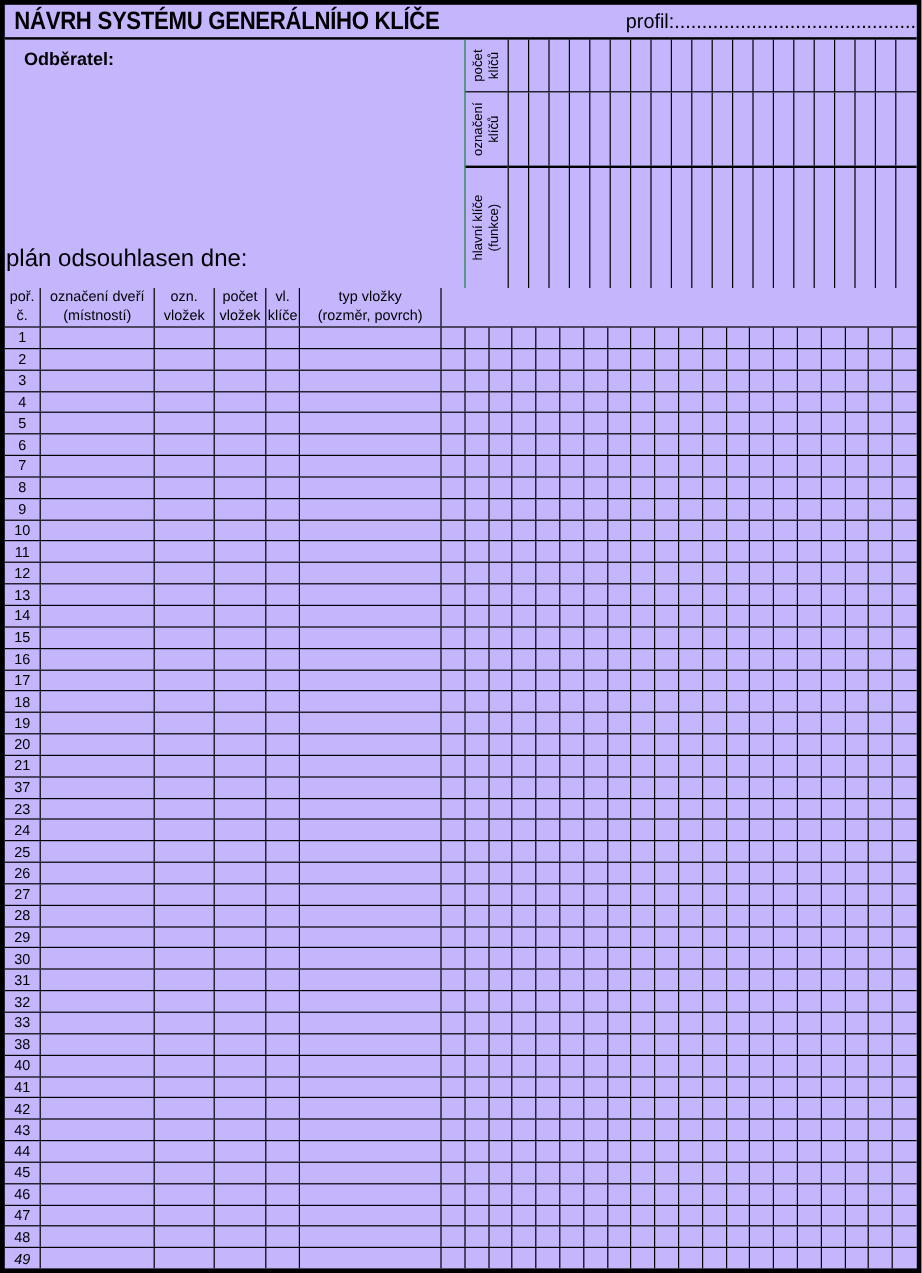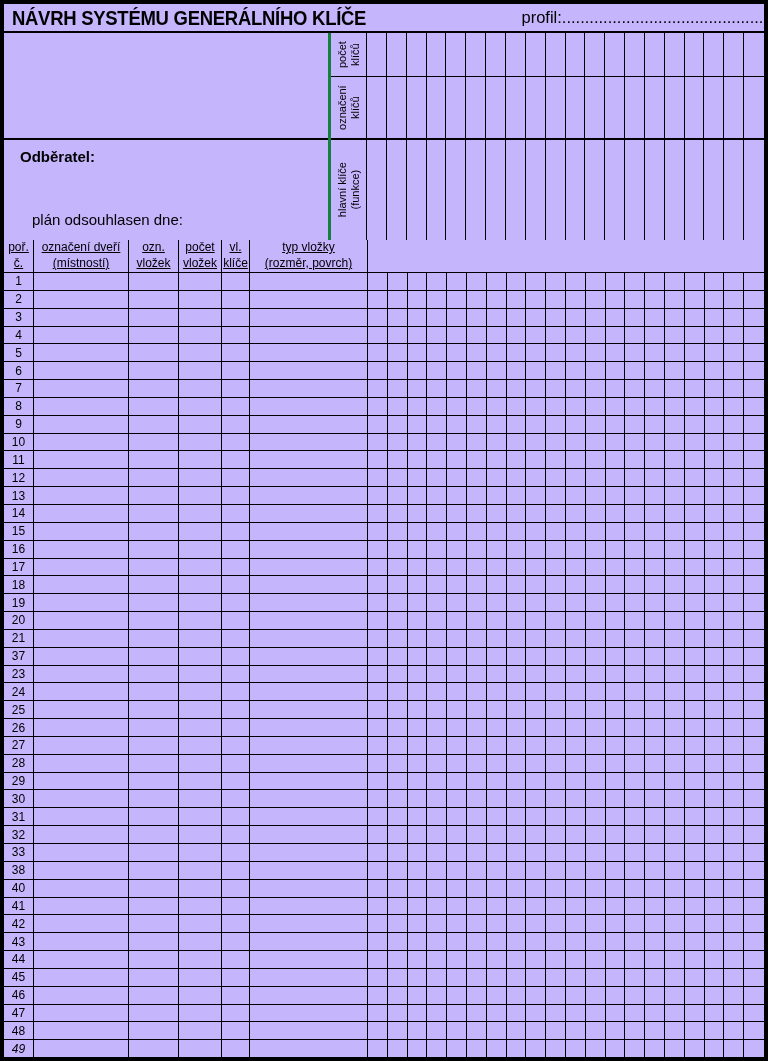--- a/index.html
+++ b/index.html
@@ -21,25 +21,25 @@
     font-weight:bold; font-size:21px; letter-spacing:-0.3px;
     transform:scaleX(.88); transform-origin:left center; padding-left:9px;
   }
   .profil {
     font-size:17px; padding-right:1px;
     transform:scaleX(.97); transform-origin:right center;
   }
 
   
   .top-section { height:207px; display:flex; }
-  .left-area { width:327px; border-right:3px solid #15803d; display:flex; flex-direction:column; }
+  .left-area { width:384px; border-right:1px solid #15803d; display:flex; }
   .blank-box { height:107px; border-bottom:2px solid #000; }
   .odberatel-box { flex:1; position:relative; }
   .odberatel-label { position:absolute; top:8px; left:16px; font-weight:bold; font-size:15px; }
-  .plan-label { position:absolute; bottom:12px; left:28px; font-size:15px; }
+  .plan-label { position:absolute; bottom:12px; left:1px; font-size:20px; }
 
   .label-col { width:36px; border-right:1px solid #000; display:flex; flex-direction:column; }
   .label-cell { display:flex; align-items:center; justify-content:center; overflow:visible; }
   .label-cell.s1 { height:44px; border-bottom:1px solid #000; }
   .label-cell.s2 { height:63px; border-bottom:2px solid #000; }
   .label-cell.s3 { flex:1; }
   .rot { transform:rotate(-90deg); font-size:11px; line-height:1.15; text-align:center; white-space:nowrap; }
 
   .grid-area { flex:1; display:flex; flex-direction:column; }
   .g-row { display:grid; grid-template-columns:repeat(20, 1fr); }
@@ -49,21 +49,21 @@
   .gcell { border-right:1px solid #000; }
   .gcell:last-child { border-right:none; }
 
   
   .table-header {
     height:33px; display:flex; border-bottom:1px solid #000;
     font-size:12px; text-align:center;
   }
   .hcell {
     border-right:1px solid #000; display:flex; flex-direction:column;
-    justify-content:center; line-height:1.3; overflow:hidden;text-decoration:underline;
+    justify-content:center; line-height:1.3; overflow:hidden;
   }
   .hcell.span { border-right:none; }
   .c0 { width:30px; } .c1 { width:95px; } .c2 { width:50px; }
   .c3 { width:43px; } .c4 { width:28px; } .c5 { width:118px; }
   .cspan { flex:1; }
 
   
   .table-body { flex:1; display:flex; flex-direction:column; }
   .brow { flex:1; display:flex; border-bottom:1px solid #000; }
   .brow:last-child { border-bottom:none;font-style:italic; }

